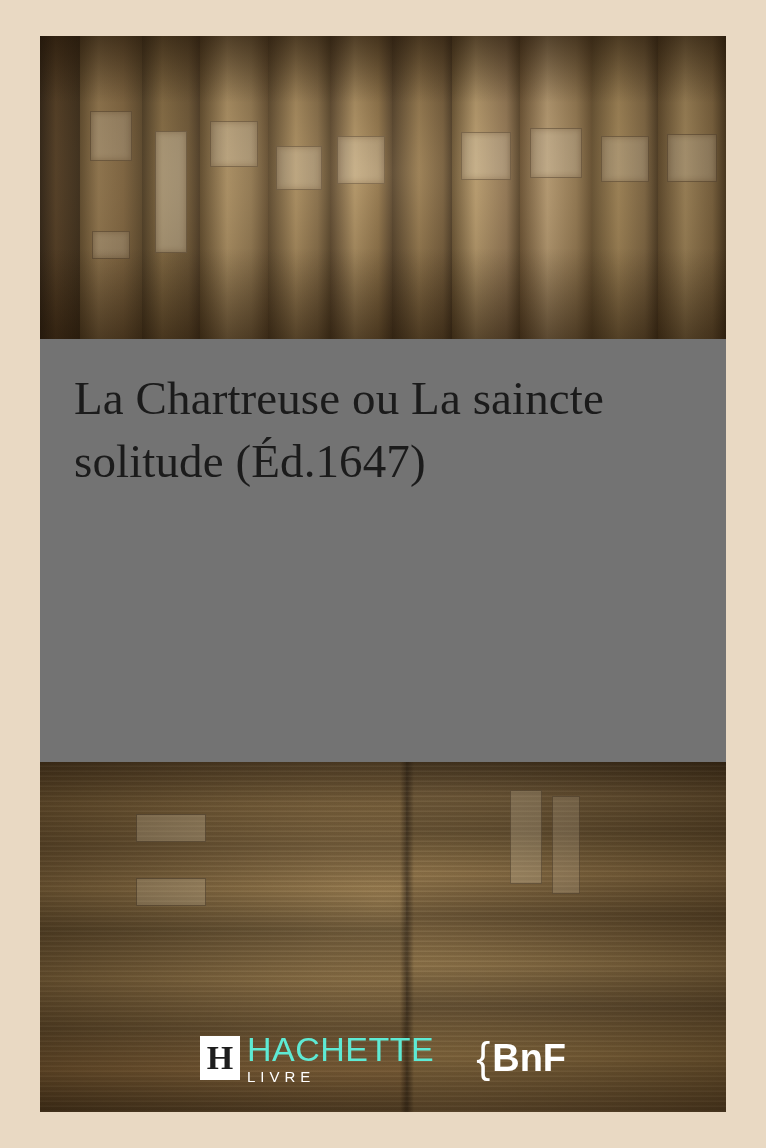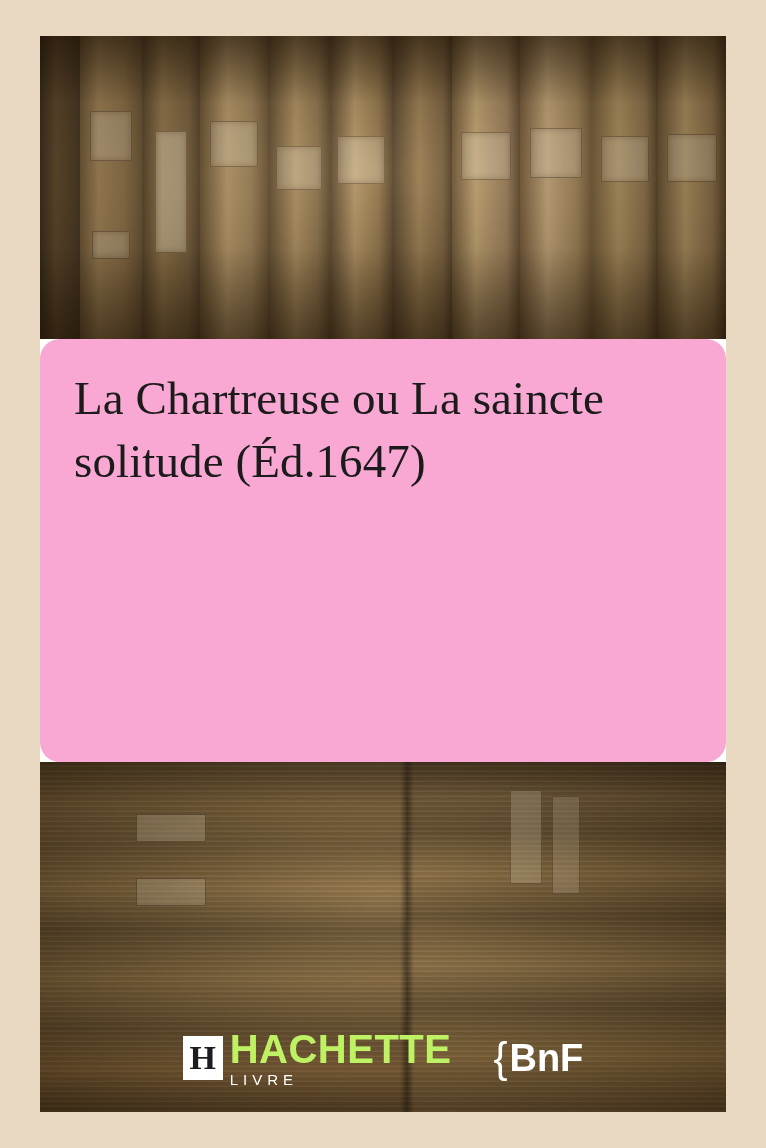--- a/index.html
+++ b/index.html
@@ -75,22 +75,21 @@
     pointer-events: none;
   }
 
   
   .title-area {
     position: absolute;
     left: 0;
     top: 303px;
     width: 686px;
     height: 423px;
-    background: #f9a8d4;
-    border-radius: 20px;
+    background: #737373;
   }
   .title {
     position: absolute;
     left: 34px;
     right: 34px;
     top: 28px;
     font-family: "Liberation Serif", serif;
     font-size: 47px;
     line-height: 1.33;
     color: #1b1b1b;
@@ -129,23 +128,23 @@
     line-height: 1;
   }
   .hachette .h-words {
     display: flex;
     flex-direction: column;
     justify-content: center;
     line-height: 1;
   }
   .hachette .h-name {
     font-family: "Liberation Sans", sans-serif;
-    font-size: 40px;
-    font-weight: 700;
-    color: #bef264;
+    font-size: 34px;
+    font-weight: 400;
+    color: #5eead4;
     letter-spacing: 0.5px;
   }
   .hachette .h-sub {
     font-family: "Liberation Sans", sans-serif;
     font-size: 15px;
     font-weight: 400;
     color: #ffffff;
     letter-spacing: 5px;
     margin-top: 3px;
   }

